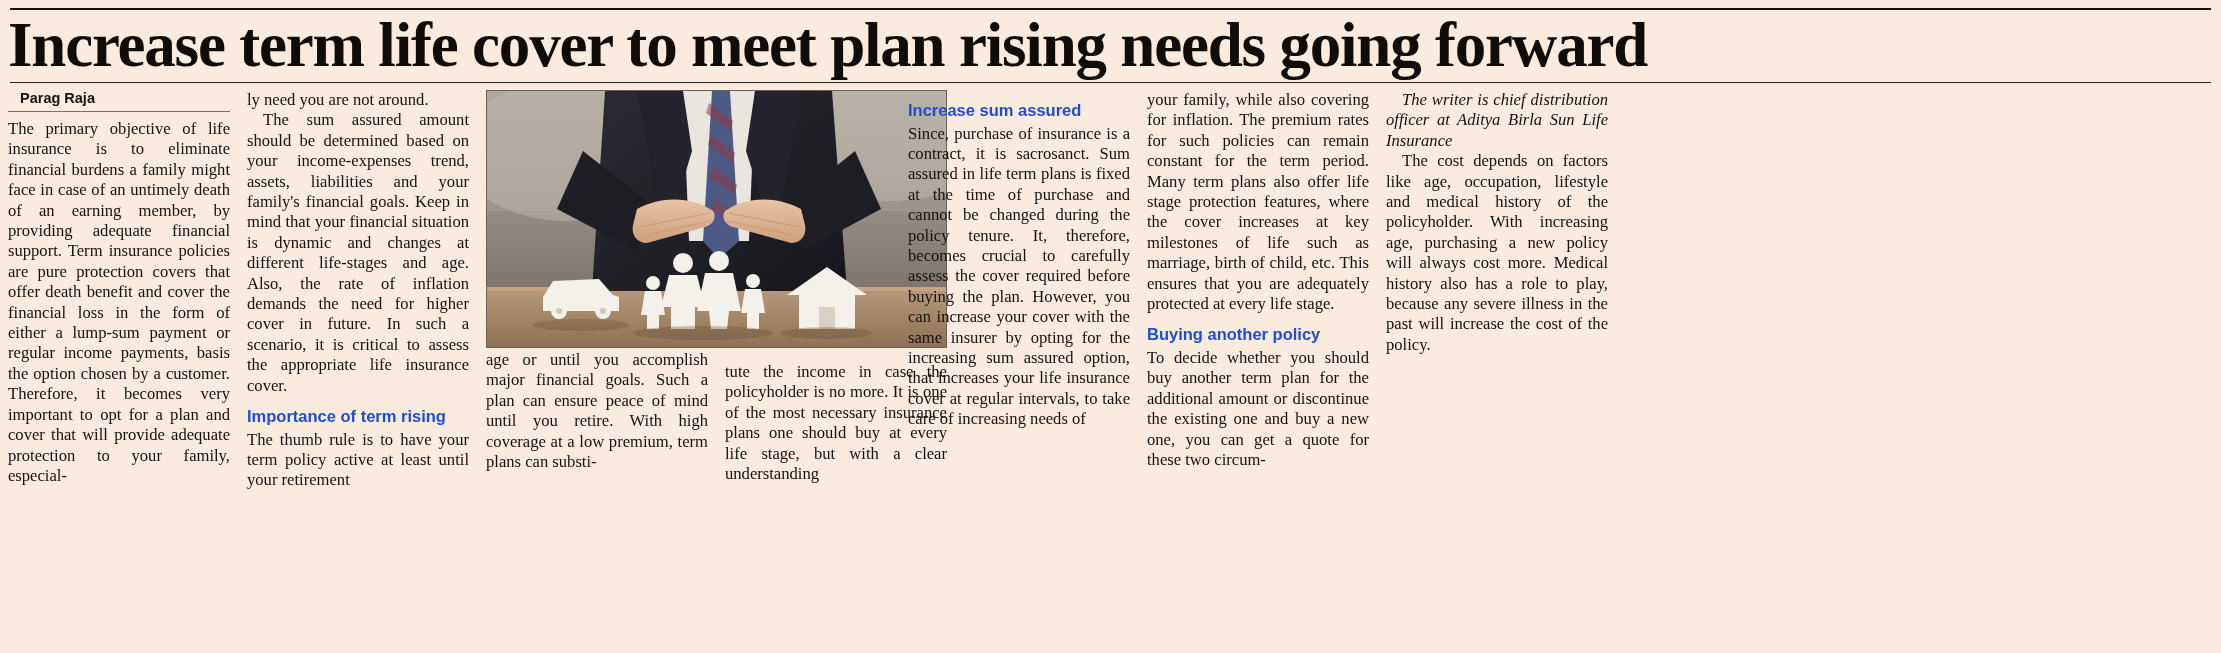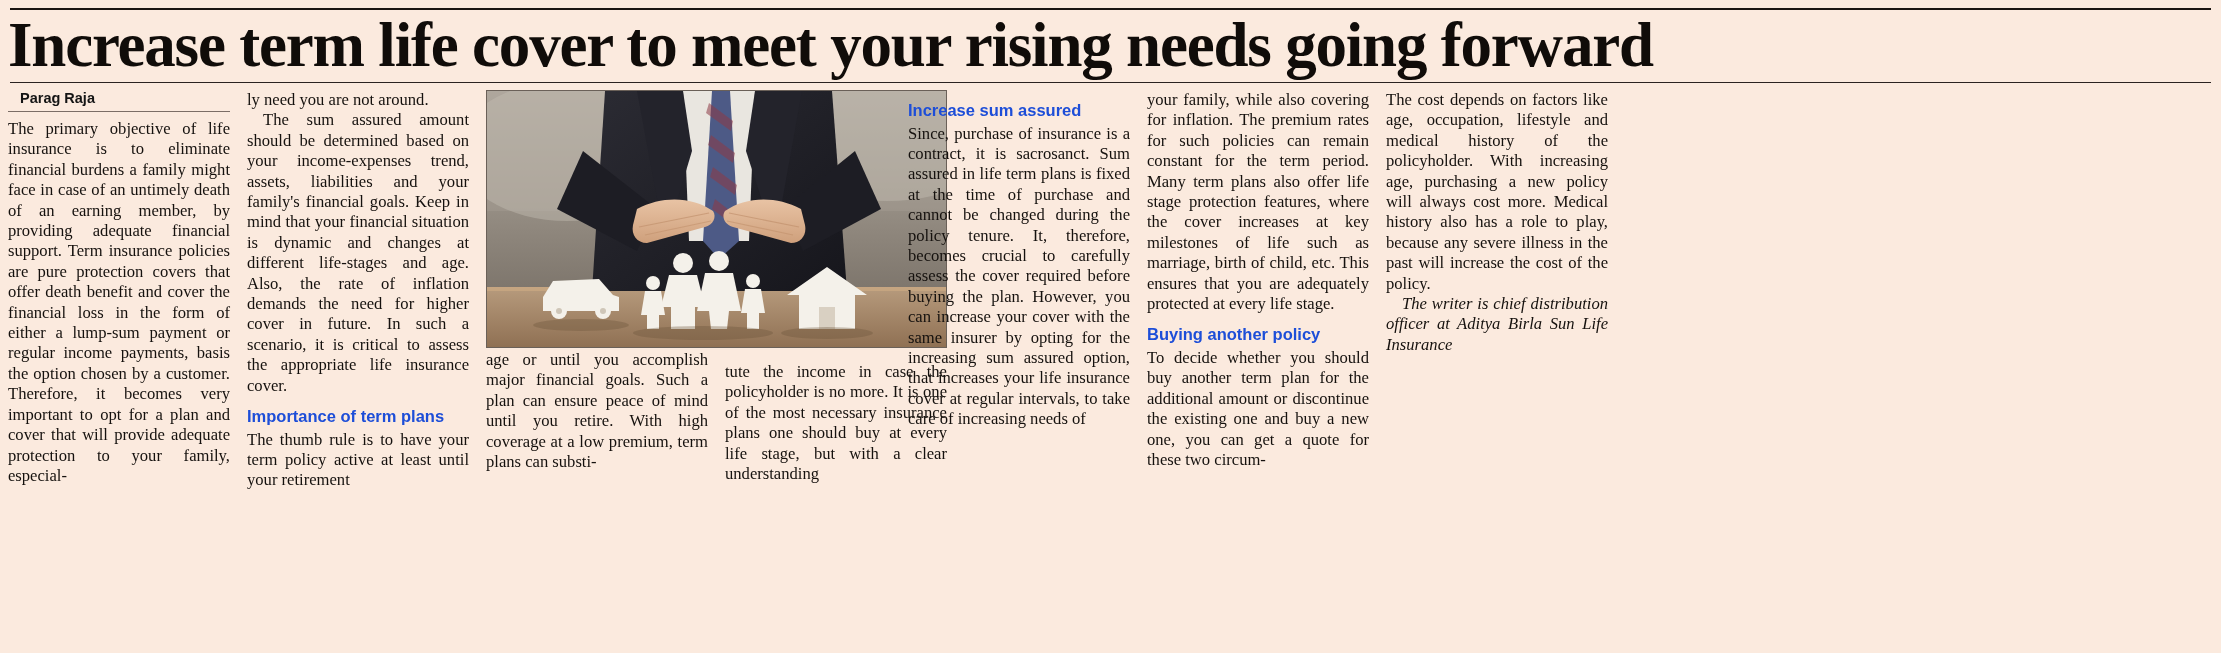--- a/index.html
+++ b/index.html
@@ -140,36 +140,36 @@
     width: 222px;
   }
 </style>
 </head>
 <body>
 
 <div class="page">
 
   <div class="rule-top"></div>
 
-  <div class="headline">Increase term life cover to meet your rising needs going forward</div>
+  <div class="headline">Increase term life cover to meet plan rising needs going forward</div>
 
   <div class="rule-under-head"></div>
 
   <div class="cols">
 
     <div class="col c1">
       <div class="byline">Parag Raja</div>
       <div class="byline-rule"></div>
       <p class="body noindent">The primary objective of life insurance is to eliminate financial burdens a family might face in case of an untimely death of an earning member, by providing adequate financial support. Term insurance policies are pure protection covers that offer death benefit and cover the financial loss in the form of either a lump-sum payment or regular income payments, basis the option chosen by a customer. Therefore, it becomes very important to opt for a plan and cover that will provide adequate protection to your family, especial-</p>
     </div>
 
     <div class="col c2">
       <p class="body noindent">ly need you are not around.</p>
       <p class="body">The sum assured amount should be determined based on your income-expenses trend, assets, liabilities and your family's financial goals. Keep in mind that your financial situation is dynamic and changes at different life-stages and age. Also, the rate of inflation demands the need for higher cover in future. In such a scenario, it is critical to assess the appropriate life insurance cover.</p>
-      <h3 class="subhead">Importance of term plans</h3>
+      <h3 class="subhead">Importance of term rising</h3>
       <p class="body noindent">The thumb rule is to have your term policy active at least until your retirement</p>
     </div>
 
     <div class="photo">
       <svg width="461" height="258" viewBox="0 0 461 258">
         <defs>
           <linearGradient id="bgBlur" x1="0" y1="0" x2="0" y2="1">
             <stop offset="0%" stop-color="#b9b2a8"></stop>
             <stop offset="55%" stop-color="#8e867c"></stop>
             <stop offset="100%" stop-color="#6d655c"></stop>
@@ -271,18 +271,18 @@
       <p class="body">Since, purchase of insurance is a contract, it is sacrosanct. Sum assured in life term plans is fixed at the time of purchase and cannot be changed during the policy tenure. It, therefore, becomes crucial to carefully assess the cover required before buying the plan. However, you can increase your cover with the same insurer by opting for the increasing sum assured option, that increases your life insurance cover at regular intervals, to take care of increasing needs of</p>
     </div>
 
     <div class="col c6">
       <p class="body noindent">your family, while also covering for inflation. The premium rates for such policies can remain constant for the term period. Many term plans also offer life stage protection features, where the cover increases at key milestones of life such as marriage, birth of child, etc. This ensures that you are adequately protected at every life stage.</p>
       <h3 class="subhead">Buying another policy</h3>
       <p class="body noindent">To decide whether you should buy another term plan for the additional amount or discontinue the existing one and buy a new one, you can get a quote for these two circum-</p>
     </div>
 
     <div class="col c7">
+      <p class="body italic-sig">The writer is chief distribution officer at Aditya Birla Sun Life Insurance</p>
       <p class="body">The cost depends on factors like age, occupation, lifestyle and medical history of the policyholder. With increasing age, purchasing a new policy will always cost more. Medical history also has a role to play, because any severe illness in the past will increase the cost of the policy.</p>
-      <p class="body italic-sig">The writer is chief distribution officer at Aditya Birla Sun Life Insurance</p>
     </div>
 
   </div>
 </div>
 
 </body></html>

